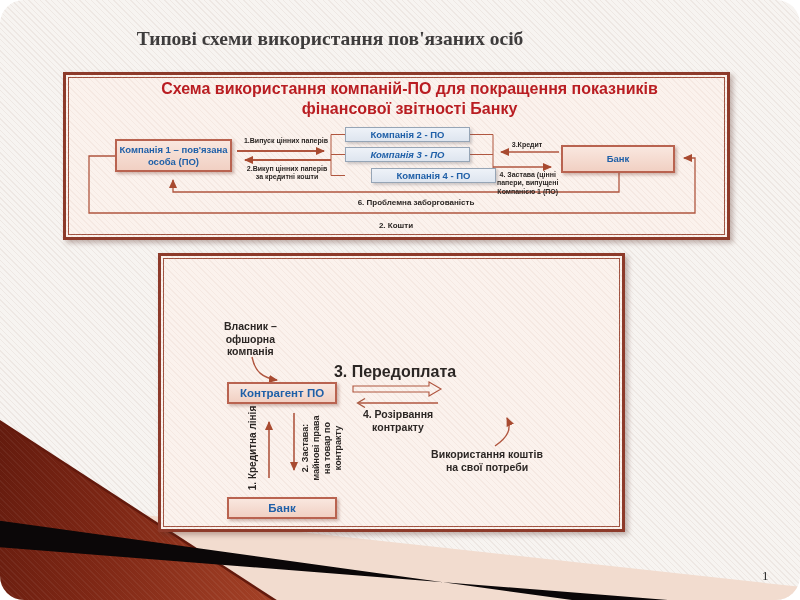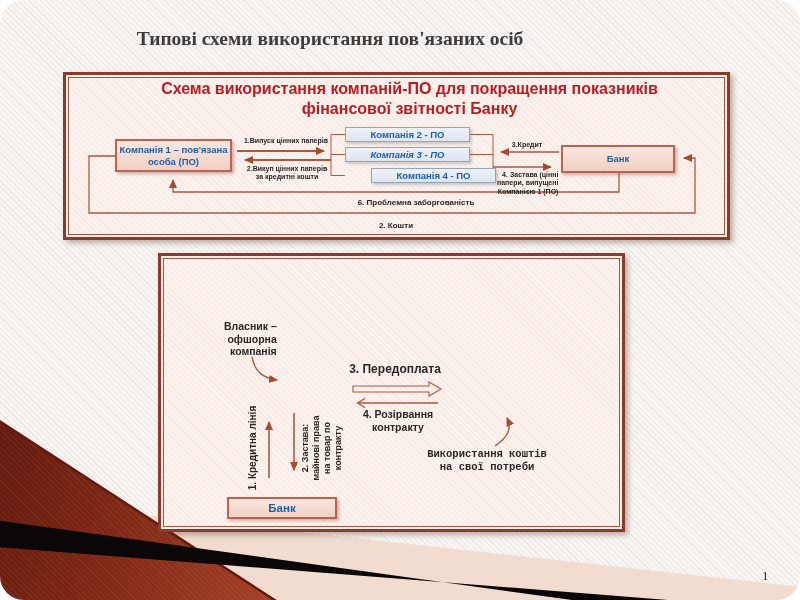--- a/index.html
+++ b/index.html
@@ -34,21 +34,21 @@
   
   .node{position:absolute;box-sizing:border-box;display:flex;align-items:center;justify-content:center;
     text-align:center;font-weight:bold;color:#2060a8;z-index:3;white-space:pre-line;line-height:1.25;}
   .pink{background:linear-gradient(#f9e7df,#f1d0c3);border:2px solid #b96350;
     box-shadow:2px 2px 3px rgba(120,60,45,.35);}
   .blue{background:linear-gradient(#eef2f8,#dee5ef);border:1.5px solid #96a5b6;
     box-shadow:1.5px 1.5px 2.5px rgba(100,100,110,.3);}
   
   .lbl{position:absolute;font-weight:bold;color:#2b2624;z-index:4;white-space:pre-line;
     text-align:center;transform:translateX(-50%);line-height:1.2;}
-  .lbl.left{transform:none;text-align:right;}
+  .lbl.left{transform:none;text-align:center;}
   .vlbl{position:absolute;font-weight:bold;color:#2b2624;z-index:4;white-space:pre-line;
     text-align:center;transform:translate(-50%,-50%) rotate(-90deg);line-height:1.22;}
   .pagenum{position:absolute;left:762px;top:568px;font-family:"Liberation Serif",serif;
     font-size:13px;color:#2f2f2f;z-index:4;}
   svg.overlay{position:absolute;left:0;top:0;z-index:2;}
 </style>
 </head>
 <body>
 
 <div class="slide">
@@ -108,26 +108,27 @@
   <div class="lbl" style="left:527px;top:141px;font-size:7px;">3.Кредит</div>
   <div class="lbl left" style="left:497px;top:171px;font-size:7px;">4. Застава (цінні
 папери, випущені
 Компанією 1 (ПО)</div>
   <div class="lbl" style="left:379px;top:198px;font-size:8px;margin-left:37px;">6. Проблемна заборгованість</div>
   <div class="lbl" style="left:396px;top:221px;font-size:8px;">2. Кошти</div>
 
   <div class="lbl left" style="left:224px;top:320px;font-size:10.5px;">Власник –
 офшорна
 компанія</div>
+  <div class="node pink" style="left:227px;top:382px;width:110px;height:22px;font-size:11.5px;">Контрагент ПО</div>
   <div class="node pink" style="left:227px;top:497px;width:110px;height:22px;font-size:11.5px;">Банк</div>
-  <div class="lbl" style="left:395px;top:362px;font-size:12px;">3. Передоплата</div>
+  <div class="lbl" style="left:395px;top:362px;font-size:16px;">3. Передоплата</div>
   <div class="lbl" style="left:398px;top:408px;font-size:10.5px;">4. Розірвання
 контракту</div>
   <div class="vlbl" style="left:253px;top:448px;font-size:10px;">1. Кредитна лінія</div>
   <div class="vlbl" style="left:322px;top:448px;font-size:9px;">2. Застава:
 майнові права
 на товар по
 контракту</div>
-  <div class="lbl" style="left:487px;top:448px;font-size:10.5px;font-family:Liberation Mono, monospace;">Використання коштів
+  <div class="lbl" style="left:487px;top:448px;font-size:10.5px;">Використання коштів
 на свої потреби</div>
 
   <div class="pagenum">1</div>
 </div>
 
 </body></html>

